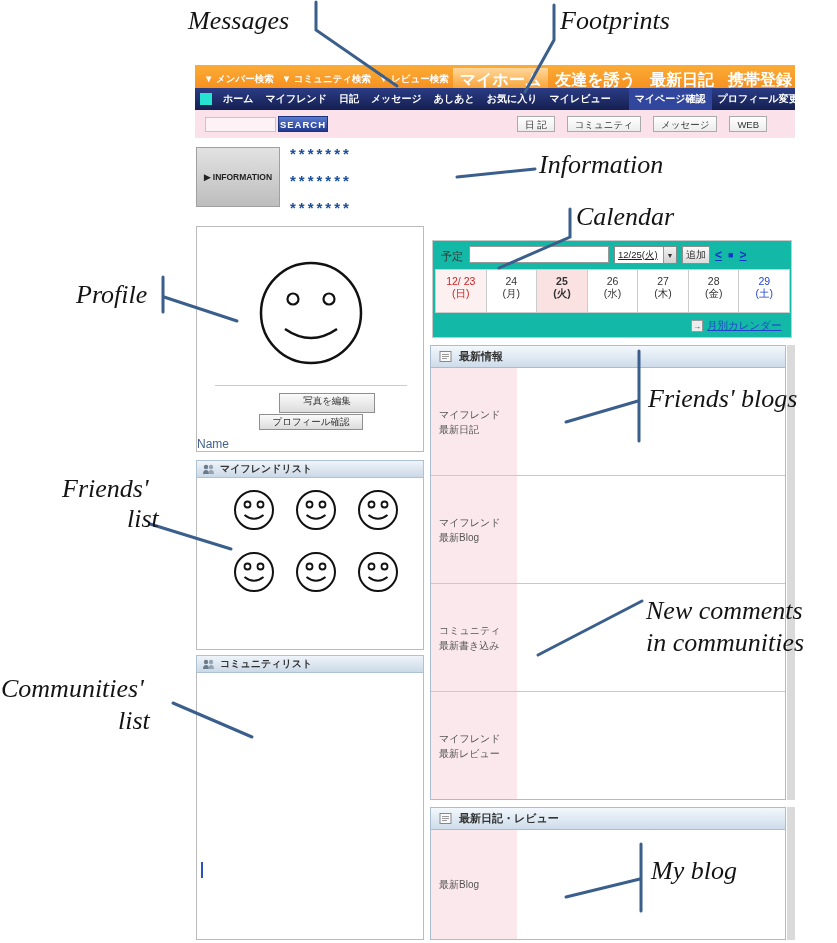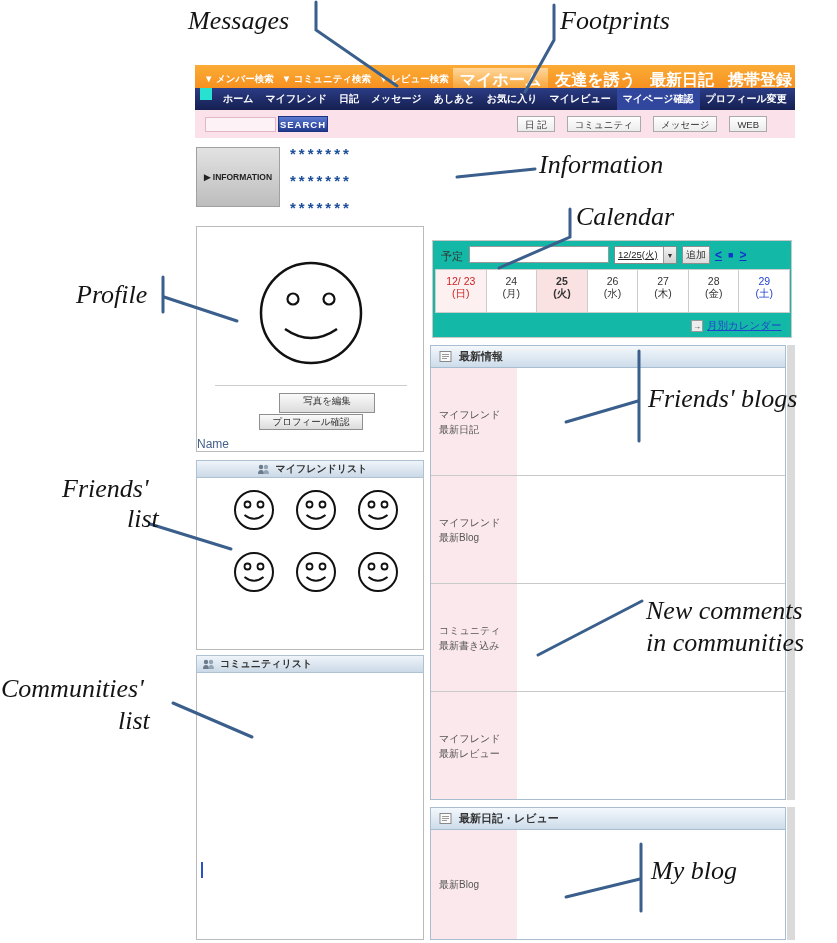--- a/index.html
+++ b/index.html
@@ -30,24 +30,24 @@
   .topnav { position: absolute; left: 0; top: 0; width: 600px; height: 28px;
     background: linear-gradient(#FBAC36, #F68B1C); display: flex; align-items: center; color: #fff; overflow: hidden; }
   .topnav-left { display: flex; align-items: center; padding-left: 5px; font-size: 9.5px; font-weight: bold; }
   .topnav-left .t-item { padding: 0 4px; white-space: nowrap; }
   .topnav-right { display: flex; margin-left: auto; padding-right: 4px; font-size: 16px; font-weight: bold; }
   .topnav-right .t-item { padding: 0 7px; line-height: 23px; white-space: nowrap; }
   .topnav-right .t-item.active { background: linear-gradient(#FFD79C, #F89E2A); }
 
   
   .mainnav { position: absolute; left: 0; top: 23px; width: 600px; height: 22px;
-    background: linear-gradient(#2B3C85, #151F51); display: flex; color: #fff; overflow: hidden; }
+    background: linear-gradient(#2B3C85, #151F51); display: flex; align-items: center; color: #fff; overflow: hidden; }
   .nav-square { width: 12px; height: 12px; background: #27E2D1; margin: 0 5px 0 5px; flex: none; }
   .mainnav .m-item { padding: 0 6px; font-size: 10px; font-weight: bold; line-height: 22px; white-space: nowrap; }
-  .mainnav .m-item.hl { background: #31479E; }
+  .mainnav .m-item.hl { background: #31479E; margin-left: 12px; }
 
   
   .searchrow { position: absolute; left: 0; top: 45px; width: 600px; height: 28px; background: #FBE1E9; }
   .search-input { position: absolute; left: 10px; top: 7px; width: 71px; height: 15px;
     background: #FDF3F6; border: 1px solid #E2B6C6; }
   .search-btn { position: absolute; left: 83px; top: 6px; width: 50px; height: 16px;
     background: linear-gradient(#5A79D0, #20398F); border: 1px solid #1C3480; color: #fff;
     font-size: 9.5px; font-weight: bold; letter-spacing: 1px; text-align: center; line-height: 15px; cursor: pointer; }
   .scope { position: absolute; left: 292px; top: 6px; display: flex; gap: 12px; margin-left: 30px; }
   .scope .scope-btn { background: linear-gradient(#FFFFFF, #ECECEC); border: 1px solid #AAAAAA;
@@ -68,21 +68,21 @@
     font-size: 9.5px; color: #333; text-align: center; cursor: pointer; }
   .btn-edit-photo { left: 82px; top: 166px; width: 96px; height: 20px; line-height: 14px; }
   .btn-check-profile { left: 62px; top: 187px; width: 104px; height: 16px; line-height: 14px; }
   .profile-name { position: absolute; left: 0; top: 210px; width: 100%; font-size: 12px; color: #44618C; }
 
   
   .bar-header { position: absolute; left: 1px; width: 228px; height: 18px;
     background: linear-gradient(#EFF4F9, #CBD9E7); border: 1px solid #AFC2D4;
     display: flex; align-items: center; font-size: 10px; font-weight: bold; color: #333; }
   .bar-header svg { margin: 0 5px 0 5px; flex: none; }
-  #friends-header { top: 395px; justify-content: center; }
+  #friends-header { top: 395px; }
   #comm-header { top: 590px; }
   .friends-body { position: absolute; left: 1px; top: 413px; width: 228px; height: 172px; background: #fff;
     border: 1px solid #BBBBBB; border-top: none; }
   .friend-face { position: absolute; width: 46px; height: 46px; cursor: pointer; }
   .comm-body { position: absolute; left: 1px; top: 608px; width: 228px; height: 267px; background: #fff;
     border: 1px solid #BBBBBB; border-top: none; }
   .cursor-tick { position: absolute; left: 4px; top: 189px; width: 2px; height: 16px; background: #2A52C4; }
 
   
   .calendar-box { position: absolute; left: 237px; top: 175px; width: 360px; height: 98px; background: #14b8a6; border: 1px solid #C8C8C8; }

